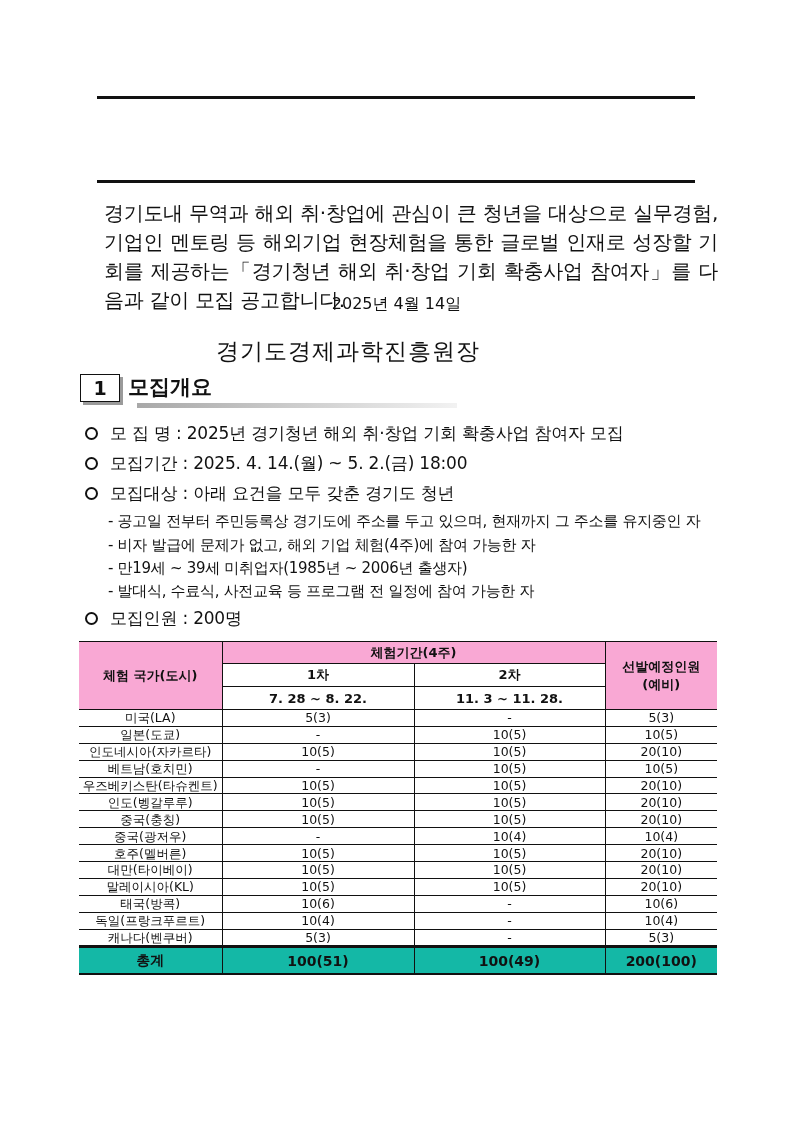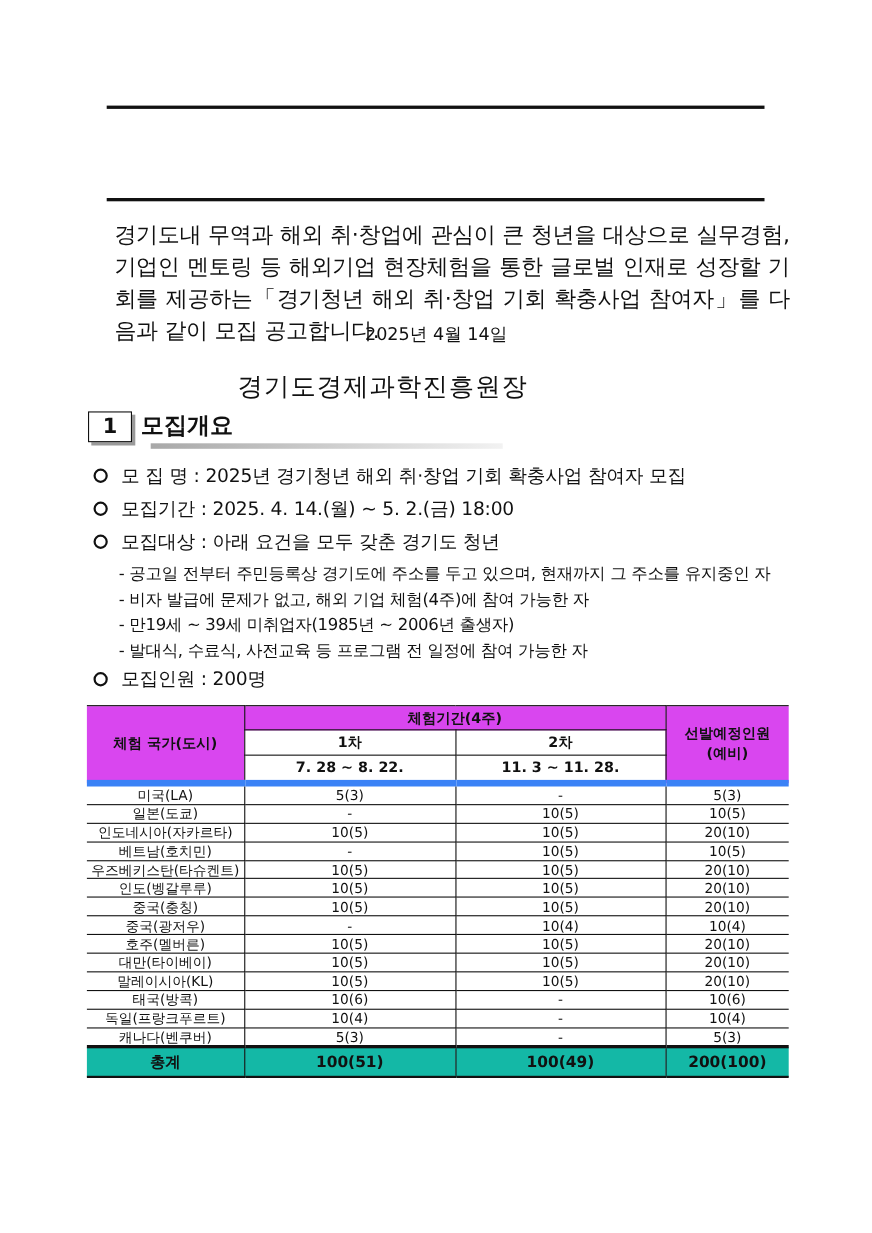--- a/index.html
+++ b/index.html
@@ -22,24 +22,24 @@
              background: linear-gradient(to right, #a8a8a8, #f2f2f2); }
   .item { left: 85px; font-size: 17px; line-height: 24px; white-space: nowrap; letter-spacing: -0.2px; }
   .item .bullet { display: inline-block; width: 13px; height: 13px; border: 2px solid #111;
                   border-radius: 50%; margin-right: 12px; vertical-align: -1px; box-sizing: border-box; }
   .sub { left: 108px; font-size: 15px; line-height: 22px; white-space: nowrap; letter-spacing: -0.3px; }
   table.grid { position: absolute; left: 79px; top: 641px; width: 638px; border-collapse: collapse;
                table-layout: fixed; font-size: 12.5px; }
   table.grid td, table.grid th { border: 1px solid #111; text-align: center; padding: 0;
                                  font-weight: normal; }
   table.grid th { font-weight: bold; font-size: 13px; }
-  .hd { background: #d946ef; }
+  .hd { background: #f9a8d4; }
   .h1 { height: 21px; } .h2 { height: 22px; } .h3 { height: 22px; }
   tr.data td { height: 15.9px; line-height: 15px; }
-  tr.first td { border-top: 6px solid #3b82f6; }
+  tr.first td { border-top: 1px solid #3b82f6; }
   tr.total td { border-top: 3px solid #111; border-bottom: 2px solid #111; background: #14b8a6;
                 font-weight: bold; font-size: 14px; height: 25px; }
   table.grid tr > *:first-child { border-left: none; }
   table.grid tr > *:last-child { border-right: none; }
   tr.top > * { border-top: 2px solid #111; }
 </style>
 </head>
 <body>
 
 <div class="abs title-rule-top"></div>

